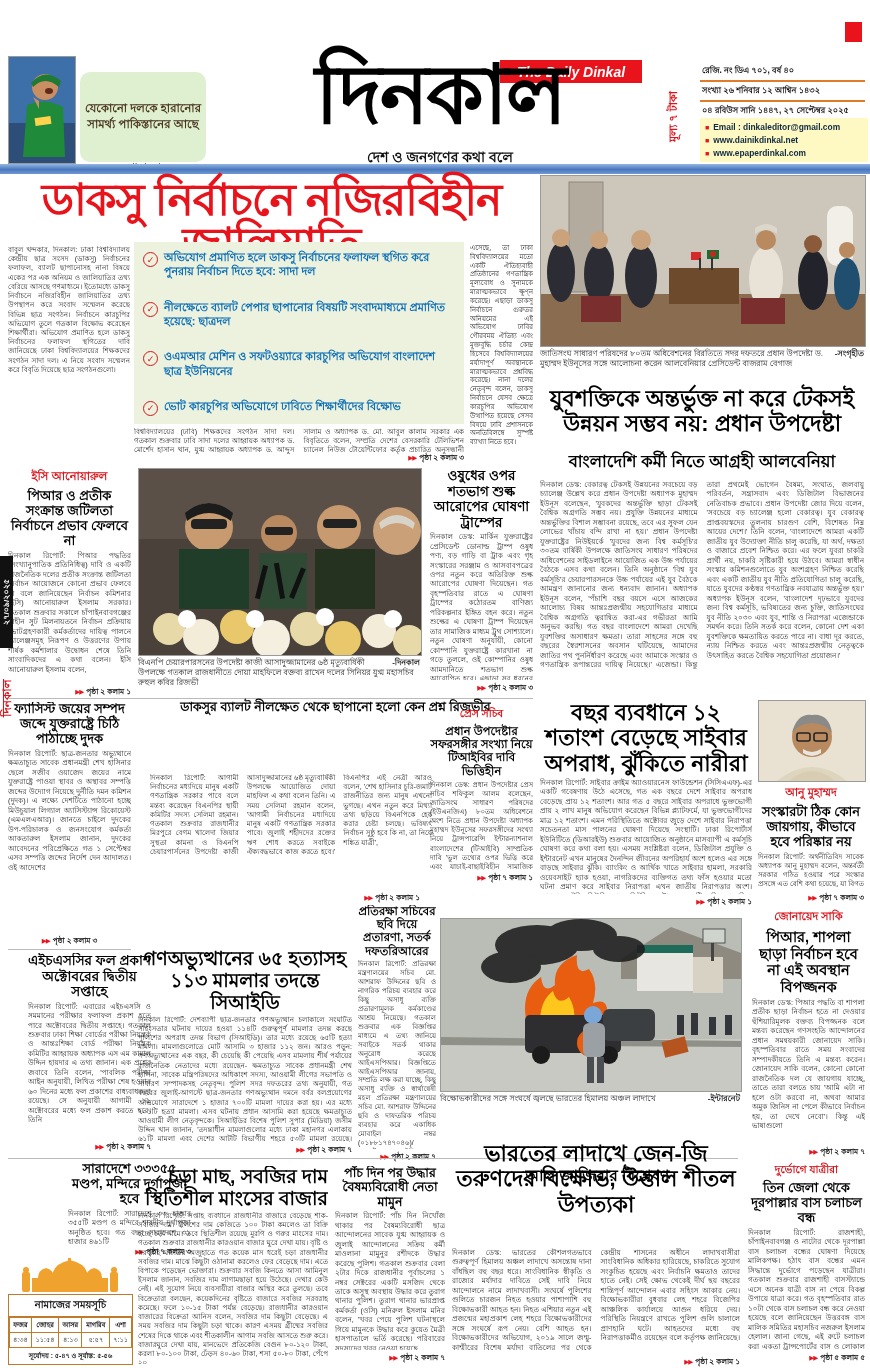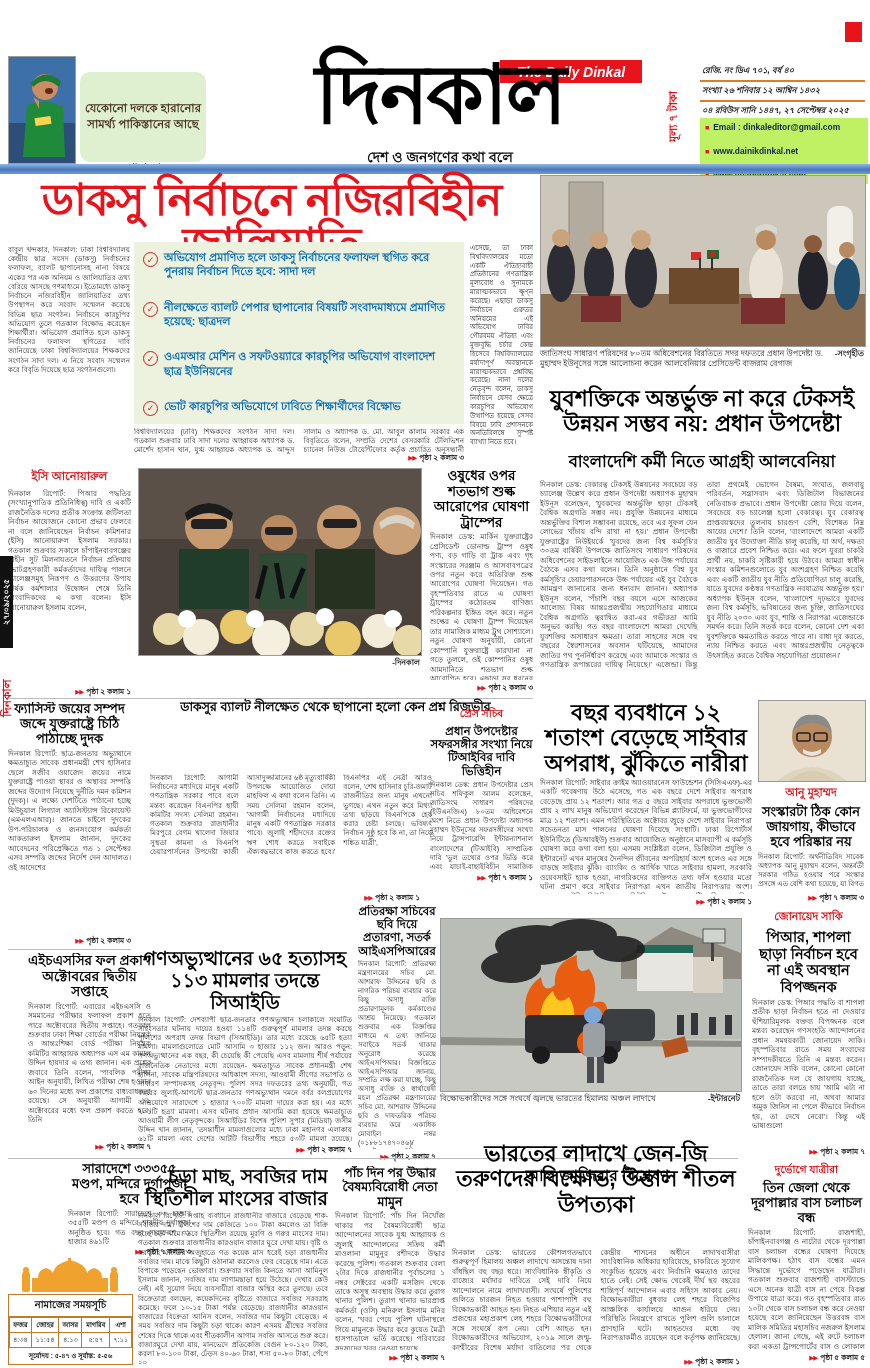--- a/index.html
+++ b/index.html
@@ -18,22 +18,22 @@
   .caption{font-size:8px;line-height:1.25;color:#222;}
   .caption .credit{float:right;font-weight:700;}
   .photo{border:1px solid #9a9a9a;overflow:hidden;background:#ccc;}
   .rule-h{position:absolute;height:1px;background:#bbb;}
   
   #brand-banner{background:#e8131b;color:#fff;font-weight:800;font-style:italic;
     display:flex;align-items:center;justify-content:center;font-size:14px;}
   #logo{font-weight:900;text-align:center;letter-spacing:-2px;line-height:.95;color:#000;}
   #tagline{font-weight:800;text-align:center;font-size:14px;}
   .vert{writing-mode:vertical-rl;transform:rotate(180deg);text-align:center;}
-  .info-line{font-size:8.2px;font-weight:700;border-bottom:2px solid #e07b28;padding:2px 0 3px 2px;font-style:italic;}
-  #contact-box{background:#bef264;padding:4px 5px;display:flex;flex-direction:column;gap:14px;}
+  .info-line{font-size:8.2px;font-weight:700;border-bottom:2px solid #e07b28;padding:2px 0 3px 2px;}
+  #contact-box{background:#fef9c3;padding:4px 5px;display:flex;flex-direction:column;gap:3px;}
   .contact-row{display:flex;align-items:center;gap:4px;font-size:8.4px;font-weight:700;color:#102a43;}
   .contact-row .sq{color:#e8131b;font-size:7px;}
   #promo-box{background:#def0cf;border-radius:10px;display:flex;align-items:center;justify-content:center;
     text-align:center;font-weight:800;font-size:11.5px;color:#4a3520;padding:4px;line-height:1.35;}
   #blue-bar{background:linear-gradient(180deg,#93b7e2,#4a77bd 55%,#6f9ad4);}
   
   #lead-headline{color:#e8131b;font-weight:900;text-align:center;font-size:44px;line-height:1.0;letter-spacing:-1px;}
   #lead-box{background:#ecf2dd;padding:8px 9px;display:flex;flex-direction:column;justify-content:space-between;}
   .bullet{display:flex;gap:6px;align-items:flex-start;}
   .bullet .chk{flex:0 0 13px;height:13px;border:1.6px solid #d8161d;border-radius:50%;color:#d8161d;
@@ -168,20 +168,21 @@
   <div class="abs caption" style="left:540px;top:349px;width:324px;height:34px;">
     <span class="credit">-সংগৃহীত</span>
     <span>জাতিসংঘ সাধারণ পরিষদের ৮০তম অধিবেশনের বিরতিতে সদর দফতরে প্রধান উপদেষ্টা ড. মুহাম্মদ ইউনূসের সঙ্গে আলোচনা করেন আলবেনিয়ার প্রেসিডেন্ট বাজরাম বেগাজ</span>
   </div>
   <div class="abs hl" style="left:540px;top:386px;width:324px;font-size:22px;">যুবশক্তিকে অন্তর্ভুক্ত না করে টেকসই উন্নয়ন সম্ভব নয়: প্রধান উপদেষ্টা</div>
   <div class="abs hl" style="left:540px;top:452px;width:324px;font-size:16.5px;">বাংলাদেশি কর্মী নিতে আগ্রহী আলবেনিয়া</div>
   <div class="abs body body2" style="left:540px;top:480px;width:324px;height:210px;">দিনকাল ডেস্ক: বেকারত্ব টেকসই উন্নয়নের সবচেয়ে বড় চ্যালেঞ্জ উল্লেখ করে প্রধান উপদেষ্টা অধ্যাপক মুহাম্মদ ইউনূস বলেছেন, 'যুবকদের অন্তর্ভুক্তি ছাড়া টেকসই বৈশ্বিক অগ্রগতি সম্ভব নয়। প্রযুক্তি উন্নয়নের মাধ্যমে অন্তর্ভুক্তির বিশাল সম্ভাবনা রয়েছে, তবে এর সুফল যেন লোভের খাঁচায় বন্দি রাখা না হয়।' প্রধান উপদেষ্টা যুক্তরাষ্ট্রের নিউইয়র্কে 'যুবদের জন্য বিশ্ব কর্মসূচি'র ৩০তম বার্ষিকী উপলক্ষে জাতিসংঘ সাধারণ পরিষদের অধিবেশনের সাইডলাইনে আয়োজিত এক উচ্চ পর্যায়ের বৈঠকে এসব কথা বলেন। তিনি অনুষ্ঠানে 'বিশ্ব যুব কর্মসূচি'র চেয়ারপারসনকে উচ্চ পর্যায়ের এই যুব বৈঠকে আমন্ত্রণ জানানোর জন্য ধন্যবাদ জানান। অধ্যাপক ইউনূস বলেন, 'পঁচাশি বছর বয়সে এসে আজকের আলোচ্য বিষয় আন্তঃপ্রজন্মীয় সহযোগিতার মাধ্যমে বৈশ্বিক অগ্রগতি ত্বরান্বিত করা-এর গভীরতা আমি অনুভব করছি। গত বছর বাংলাদেশে আমরা দেখেছি যুবশক্তির অসাধারণ ক্ষমতা। তারা সাহসের সঙ্গে বহু বছরের স্বৈরশাসনের অবসান ঘটিয়েছে, আমাদের জাতির পথ পুনর্নির্ধারণ করেছে এবং আমাকে সংস্কার ও গণতান্ত্রিক রূপান্তরের দায়িত্ব নিয়েছে।' এজেন্ডা। কিন্তু তারা প্রথমেই ভোগেন বৈষম্য, সংঘাত, জলবায়ু পরিবর্তন, সন্ত্রাসবাদ এবং ডিজিটাল বিভাজনের নেতিবাচক প্রভাবে। প্রধান উপদেষ্টা জোর দিয়ে বলেন, 'সবচেয়ে বড় চ্যালেঞ্জ হলো বেকারত্ব। যুব বেকারত্ব প্রাপ্তবয়স্কদের তুলনায় চারগুণ বেশি, বিশেষত নিম্ন আয়ের দেশে।' তিনি বলেন, 'বাংলাদেশে আমরা একটি জাতীয় যুব উদ্যোক্তা নীতি চালু করেছি, যা অর্থ, দক্ষতা ও বাজারে প্রবেশ নিশ্চিত করে। এর ফলে যুবরা চাকরি প্রার্থী নয়, চাকরি সৃষ্টিকারী হয়ে উঠবে। আমরা স্বাধীন সংস্কার কমিশনগুলোতে যুব অংশগ্রহণ নিশ্চিত করেছি এবং একটি জাতীয় যুব নীতি প্রতিযোগিতা চালু করেছি, যাতে যুবদের কণ্ঠস্বর গণতান্ত্রিক নবযাত্রায় অন্তর্ভুক্ত হয়।' অধ্যাপক ইউনূস বলেন, 'বাংলাদেশ দৃঢ়ভাবে যুবদের জন্য বিশ্ব কর্মসূচি, ভবিষ্যতের জন্য চুক্তি, জাতিসংঘের যুব নীতি ২০৩০ এবং যুব, শান্তি ও নিরাপত্তা এজেন্ডাকে সমর্থন করে। তিনি সতর্ক করে বলেন, কোনো দেশ একা যুবশক্তিকে ক্ষমতায়িত করতে পারে না। বাধা দূর করতে, ন্যায় নিশ্চিত করতে এবং আন্তঃপ্রজন্মীয় নেতৃত্বকে উৎসাহিত করতে বৈশ্বিক সহযোগিতা প্রয়োজন।'</div>
 
   <div class="story" style="left:8px;top:468px;width:123px;height:230px;">
     <div class="kick-red" style="font-size:11.5px;">ইসি আনোয়ারুল</div>
+    <div class="hl" style="font-size:13px;">পিআর ও প্রতীক সংক্রান্ত জটিলতা নির্বাচনে প্রভাব ফেলবে না</div>
     <div class="body">দিনকাল রিপোর্ট: পিআর পদ্ধতির (সংখ্যানুপাতিক প্রতিনিধিত্ব) দাবি ও একটি রাজনৈতিক দলের প্রতীক সংক্রান্ত জটিলতা নির্বাচন আয়োজনে কোনো প্রভাব ফেলবে না বলে জানিয়েছেন নির্বাচন কমিশনার (ইসি) আনোয়ারুল ইসলাম সরকার। গতকাল শুক্রবার সকালে চাঁপাইনবাবগঞ্জের শাহীন সুট মিলনায়তনে নির্বাচন প্রক্রিয়ায় ভোটগ্রহণকারী কর্মকর্তাদের দায়িত্ব পালনে চ্যালেঞ্জসমূহ নিরূপণ ও উত্তরণের উপায় শীর্ষক কর্মশালার উদ্বোধন শেষে তিনি সাংবাদিকদের এ কথা বলেন। ইসি আনোয়ারুল ইসলাম বলেন,</div>
     <div class="ref">
       <span class="ar">▶▶</span>
       <span>পৃষ্ঠা ২ কলাম ১</span>
     </div>
   </div>
 
   <div class="abs photo" style="left:138px;top:468px;width:282px;height:186px;">
     <svg width="282" height="186" viewBox="0 0 282 186">
       <rect width="282" height="186" fill="#4a423a"></rect>
@@ -214,37 +215,38 @@
           <circle cx="270" cy="172" r="16" fill="#e8d9a8"></circle>
         <circle cx="48" cy="150" r="9" fill="#fff"></circle>
           <circle cx="116" cy="150" r="9" fill="#fff"></circle>
         <circle cx="186" cy="148" r="9" fill="#fff"></circle>
           <circle cx="254" cy="150" r="9" fill="#fff"></circle>
       </g>
     </svg>
   </div>
   <div class="abs caption" style="left:138px;top:658px;width:282px;height:34px;">
     <span class="credit">-দিনকাল</span>
+    <span>বিএনপি চেয়ারপারসনের উপদেষ্টা কাজী আসাদুজ্জামানের ৬ষ্ঠ মৃত্যুবার্ষিকী উপলক্ষে গতকাল রাজধানীতে দোয়া মাহফিলে বক্তব্য রাখেন দলের সিনিয়র যুগ্ম মহাসচিব রুহুল কবির রিজভী</span>
   </div>
 
   <div class="story" style="left:430px;top:468px;width:103px;height:226px;">
     <div class="hl" style="font-size:13.5px;">ওষুধের ওপর শতভাগ শুল্ক আরোপের ঘোষণা ট্রাম্পের</div>
     <div class="body">দিনকাল ডেস্ক: মার্কিন যুক্তরাষ্ট্রের প্রেসিডেন্ট ডোনাল্ড ট্রাম্প ওষুধ পণ্য, বড় গাড়ি বা ট্রাক এবং গৃহ সংস্কারের সরঞ্জাম ও আসবাবপত্রের ওপর নতুন করে অতিরিক্ত শুল্ক আরোপের ঘোষণা দিয়েছেন। গত বৃহস্পতিবার রাতে এ ঘোষণা ট্রাম্পের কঠোরতম বাণিজ্য পরিকল্পনার ইঙ্গিত বহন করে। নতুন শুল্কের এ ঘোষণা ট্রাম্প দিয়েছেন তার সামাজিক মাধ্যম ট্রুথ সোশ্যালে। নতুন ঘোষণা অনুযায়ী, কোনো কোম্পানি যুক্তরাষ্ট্রে কারখানা না গড়ে তুললে, ওই কোম্পানির ওষুধ আমদানিতে শতভাগ শুল্ক আরোপিত হবে। এছাড়া সব ধরনের ভারী যানবাহন বা ট্রাকে ২৫</div>
     <div class="ref">
       <span class="ar">▶▶</span>
       <span>পৃষ্ঠা ২ কলাম ৩</span>
     </div>
   </div>
 
   <div class="abs rail vert" style="left:0;top:556px;width:13px;height:92px;background:#111;color:#fff;font-size:8px;">২৭/০৯/২০২৫</div>
   <div class="abs rail vert" style="left:0;top:652px;width:13px;height:92px;color:#d8161d;font-size:12px;">দিনকাল</div>
 
   <div class="rule-h" style="left:8px;top:698px;width:525px;"></div>
 
-  <div class="story" style="left:8px;top:702px;width:123px;height:245px;">
+  <div class="story" style="left:8px;top:702px;width:123px;height:245px;align-items:center;">
     <div class="hl" style="font-size:13px;">ফ্যাসিস্ট জয়ের সম্পদ জব্দে যুক্তরাষ্ট্রে চিঠি পাঠাচ্ছে দুদক</div>
     <div class="body">দিনকাল রিপোর্ট: ছাত্র-জনতার অভ্যুত্থানে ক্ষমতাচ্যুত সাবেক প্রধানমন্ত্রী শেখ হাসিনার ছেলে সজীব ওয়াজেদ জয়ের নামে যুক্তরাষ্ট্রে পাওয়া স্থাবর ও অস্থাবর সম্পত্তি জব্দের উদ্যোগ নিয়েছে দুর্নীতি দমন কমিশন (দুদক)। এ লক্ষ্যে দেশটিতে পাঠানো হচ্ছে মিউচুয়াল লিগ্যাল অ্যাসিস্ট্যান্স রিকোয়েস্ট (এমএলএআর)। জানতে চাইলে দুদকের উপ-পরিচালক ও জনসংযোগ কর্মকর্তা আকতারুল ইসলাম জানান, দুদকের আবেদনের পরিপ্রেক্ষিতে গত ১ সেপ্টেম্বর এসব সম্পত্তি জব্দের নির্দেশ দেন আদালত। ওই আদেশের</div>
     <div class="ref">
       <span class="ar">▶▶</span>
       <span>পৃষ্ঠা ২ কলাম ৩</span>
     </div>
   </div>
 
   <div class="abs kick-black" style="left:138px;top:698px;width:395px;font-size:12.5px;white-space:nowrap;overflow:hidden;">ডাকসুর ব্যালট নীলক্ষেত থেকে ছাপানো হলো কেন প্রশ্ন রিজভীর</div>
   <div class="abs body body3" style="left:138px;top:774px;width:282px;height:118px;font-size:7.1px;">দিনকাল রিপোর্ট: আগামী নির্বাচনের মধ্যদিয়ে মানুষ একটি গণতান্ত্রিক সরকার পাবে বলে মন্তব্য করেছেন বিএনপির স্থায়ী কমিটির সদস্য সেলিমা রহমান। গতকাল শুক্রবার রাজধানীর মিরপুরে বেগম খালেদা জিয়ার সুস্থতা কামনা ও বিএনপি চেয়ারপার্সনের উপদেষ্টা কাজী আসাদুজ্জামানের ৬ষ্ঠ মৃত্যুবার্ষিকী উপলক্ষে আয়োজিত দোয়া মাহফিল এ কথা বলেন তিনি। এ সময় সেলিমা রহমান বলেন, 'আগামী নির্বাচনের মধ্যদিয়ে মানুষ একটি গণতান্ত্রিক সরকার পাবে। জুলাই শহীদদের রক্তের ঋণ শোধ করতে সবাইকে ঐক্যবদ্ধভাবে কাজ করতে হবে।' বিএনপির এই নেত্রী আরও বলেন, 'শেখ হাসিনার চুরি-জমাট রাজনীতির জন্য মানুষ এখনো ভুগছে। এখন নতুন করে মিথ্যা তথ্য ছড়িয়ে বিএনপিকে হেয় করার চেষ্টা চলছে। ভবিষ্যৎ নির্বাচন সুষ্ঠু হবে কি না, তা নিয়ে শঙ্কিত যাত্রী',</div>
@@ -317,21 +319,21 @@
   <div class="story" style="left:138px;top:948px;width:214px;height:208px;justify-content:space-between;">
     <div class="hl" style="font-size:19px;">গণঅভ্যুত্থানের ৬৫ হত্যাসহ ১১৩ মামলার তদন্তে সিআইডি</div>
     <div class="body" style="font-size:7.1px;">দিনকাল রিপোর্ট: দেশব্যাপী ছাত্র-জনতার গণঅভ্যুত্থান চলাকালে সংঘটিত সহিংসতার ঘটনায় দায়ের হওয়া ১১৪টি গুরুত্বপূর্ণ মামলার তদন্ত করছে পুলিশের অপরাধ তদন্ত বিভাগ (সিআইডি)। তার মধ্যে রয়েছে ৬৫টি হত্যা মামলা। মামলাগুলোতে মোট আসামি ৩ হাজার ১১২ জন। আরও পড়ুন: গণঅভ্যুত্থানের এক বছর, কী চেয়েছি কী পেয়েছি এসব মামলায় শীর্ষ পর্যায়ের রাজনৈতিক নেতাদের মধ্যে রয়েছেন- ক্ষমতাচ্যুত সাবেক প্রধানমন্ত্রী শেখ হাসিনা, সাবেক মন্ত্রিপরিষদের অধিকাংশ সদস্য, আওয়ামী লীগের সভাপতি ও সাধারণ সম্পাদকসহ নেতৃবৃন্দ। পুলিশ সদর দফতরের তথ্য অনুযায়ী, গত বছরের জুলাই-আগস্টে ছাত্র-জনতার গণঅভ্যুত্থান দমনে বর্বর বলপ্রয়োগের অভিযোগে সারাদেশে ১ হাজার ৭০০টি মামলা দায়ের করা হয়। এর মধ্যে ৭০১টি হত্যা মামলা। এসব ঘটনায় প্রধান আসামি করা হয়েছে ক্ষমতাচ্যুত আওয়ামী লীগ নেতৃবৃন্দকে। সিআইডির বিশেষ পুলিশ সুপার (মিডিয়া) জসীম উদ্দিন খান জানান, 'তদন্তাধীন মামলাগুলোর মধ্যে ঢাকা মহানগর এলাকায় ৬১টি মামলা এবং দেশের আটটি বিভাগীয় শহরে ৫৩টি মামলা রয়েছে। হত্যাকাণ্ড ছাড়াও অস্ত্র-গুলি, ভাঙচুর ও মহিলা হামলার অভিযোগে মামলা দায়ের করা হয়েছে। এসব মামলায় বাংলাদেশ দণ্ডবিধি ছাড়াও বিস্ফোরক দ্রব্য নিয়ন্ত্রণ আইন, বিশেষ ক্ষমতা আইন ও</div>
     <div class="ref">
       <span class="ar">▶▶</span>
       <span>পৃষ্ঠা ২ কলাম ৭</span>
     </div>
   </div>
 
   <div class="story" style="left:358px;top:905px;width:78px;height:258px;">
-    <div class="hl" style="font-size:11.5px;">প্রতিরক্ষা সচিবের ছবি দিয়ে প্রতারণা, সতর্ক আইএসপিআরের</div>
+    <div class="hl" style="font-size:11.5px;">প্রতিরক্ষা সচিবের ছবি দিয়ে প্রতারণা, সতর্ক দফতরিআরের</div>
     <div class="body" style="font-size:6.9px;">দিনকাল রিপোর্ট: প্রতিরক্ষা মন্ত্রণালয়ের সচিব মো. আশরাফ উদ্দিনের ছবি ও নাগরিক পরিচয় ব্যবহার করে কিছু অসাধু ব্যক্তি প্রতারণামূলক কর্মকাণ্ডের আশ্রয় নিয়েছে। গতকাল শুক্রবার এক বিজ্ঞপ্তির মাধ্যমে এ তথ্য জানিয়ে সবাইকে সতর্ক থাকার অনুরোধ করেছে আইএসপিআর। বিজ্ঞপ্তিতে আইএসপিআর জানায়, সম্প্রতি লক্ষ করা যাচ্ছে, কিছু অসাধু ব্যক্তি ও স্বার্থান্বেষী মহল প্রতিরক্ষা মন্ত্রণালয়ের সচিব মো. আশরাফ উদ্দিনের ছবি ও দাফতরিক পরিচয় ব্যবহার করে একাধিক মোবাইল নম্বর (০১৮৮১৭৪৭০৪৬)/ হোয়াটসঅ্যাপ আইডি</div>
     <div class="ref">
       <span class="ar">▶▶</span>
       <span>পৃষ্ঠা ২ কলাম ৭</span>
     </div>
   </div>
 
   <div class="abs photo" style="left:440px;top:918px;width:300px;height:172px;">
     <svg width="300" height="172" viewBox="0 0 300 172">
       <rect width="300" height="172" fill="#b9bdb6"></rect>

